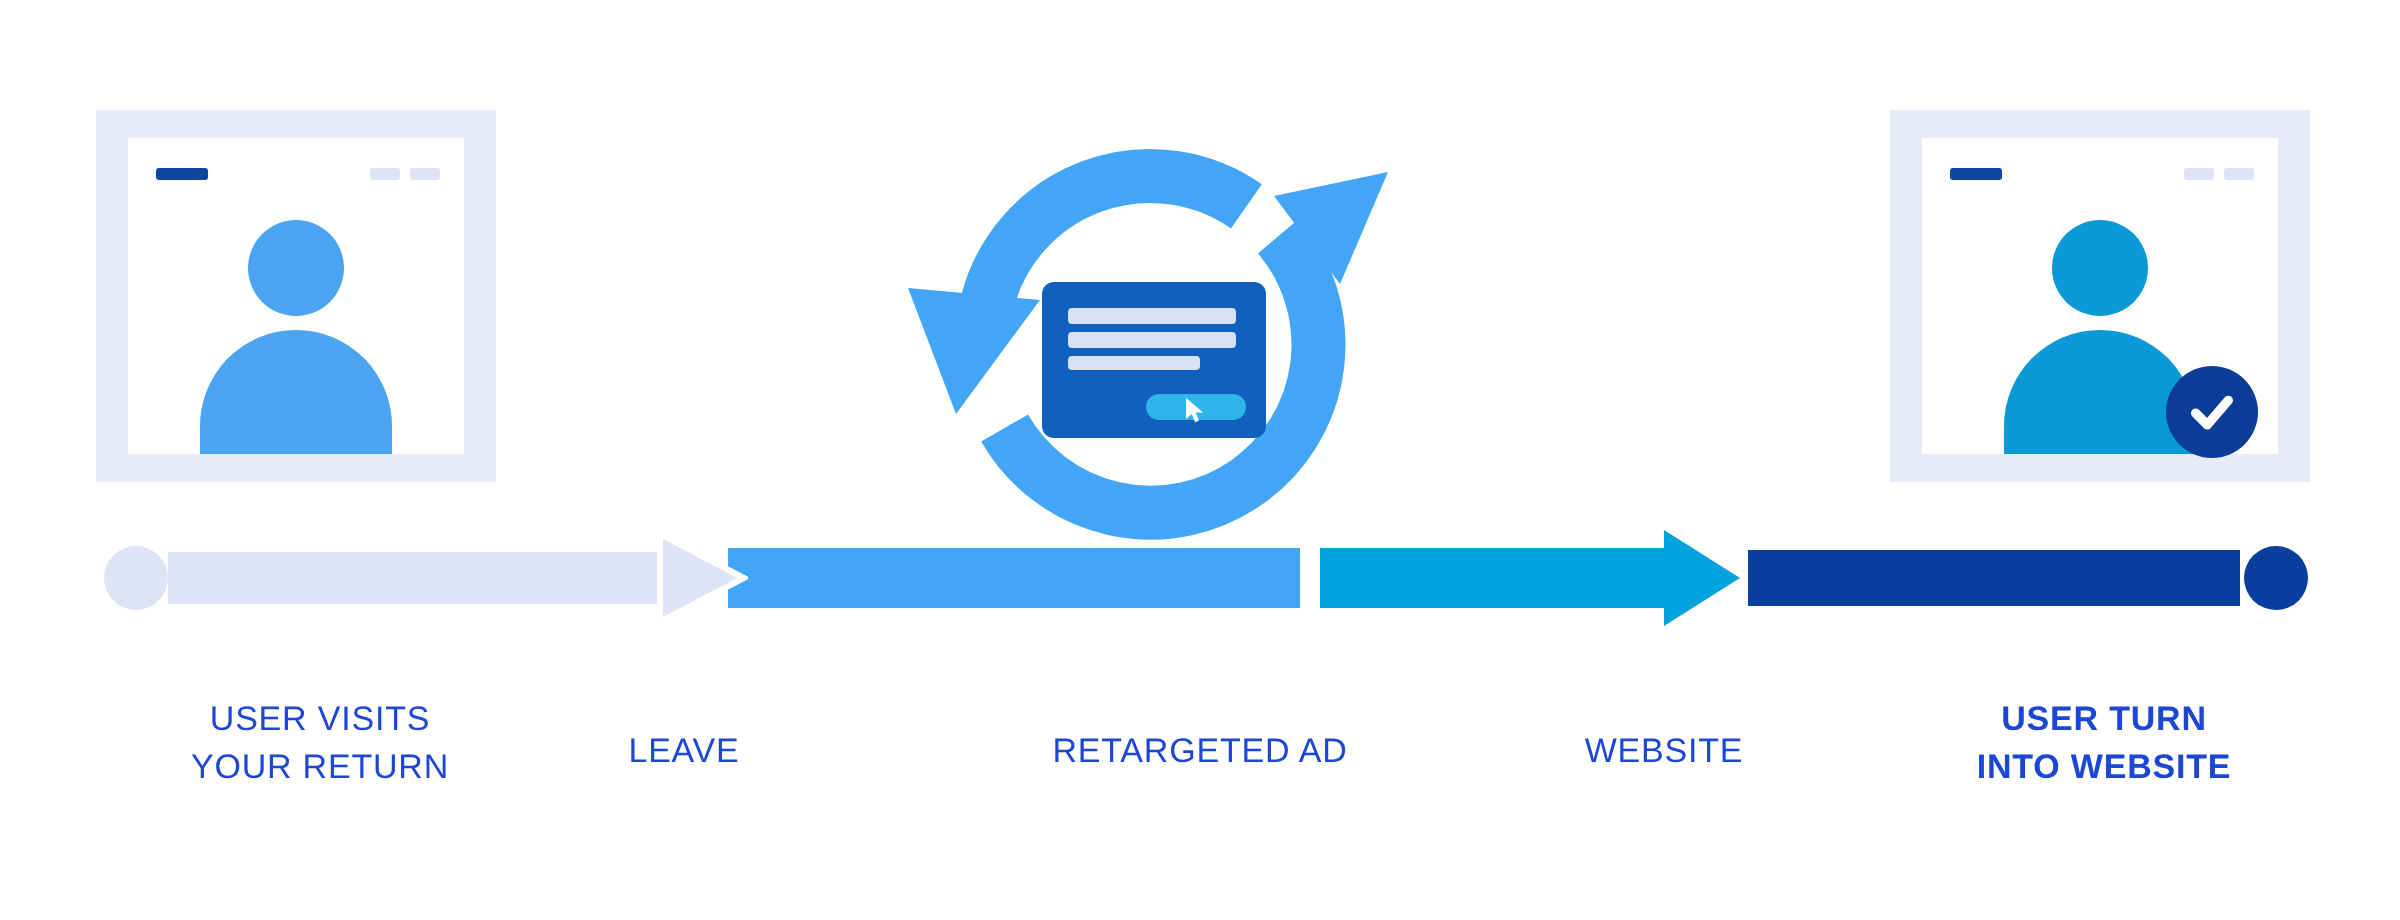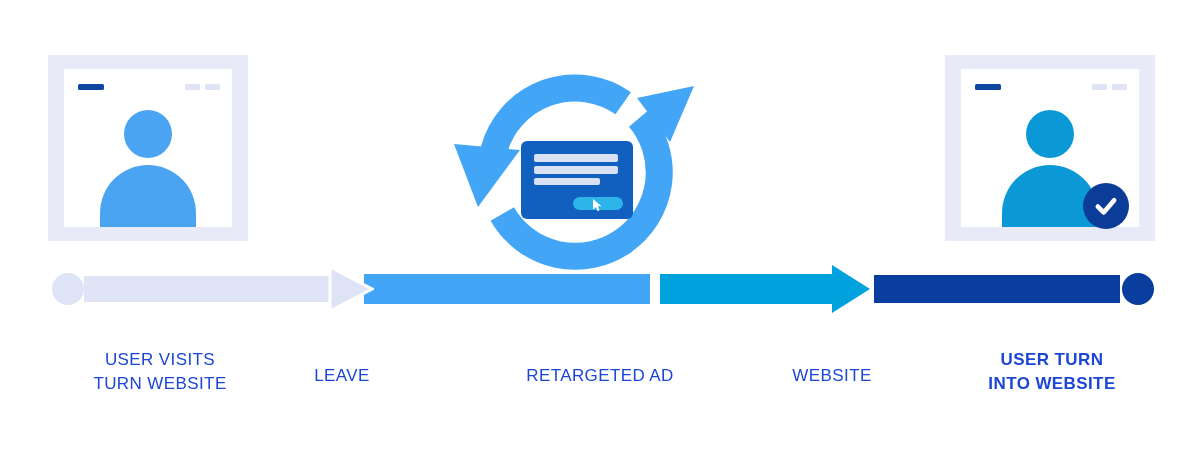--- a/index.html
+++ b/index.html
@@ -120,21 +120,21 @@
   <div class="bar bar-mid"></div>
   <div class="bar bar-return"></div>
   <svg class="head head-return" viewBox="0 0 38 48">
     <polygon points="0,0 38,24 0,48" fill="var(--cyan,#00a2de)"></polygon>
   </svg>
   <div class="bar bar-final"></div>
   <div class="dot dot-end"></div>
 
   <div class="step-label lbl-visit">
     <div>USER VISITS</div>
-    <div>TURN WEBSITE</div>
+    <div>YOUR RETURN</div>
   </div>
   <div class="step-label lbl-leave">LEAVE</div>
   <div class="step-label lbl-retarget">RETARGETED AD</div>
   <div class="step-label lbl-return">WEBSITE</div>
   <div class="step-label lbl-customer">
     <div>USER TURN</div>
     <div>INTO WEBSITE</div>
   </div>
 
 </div>

